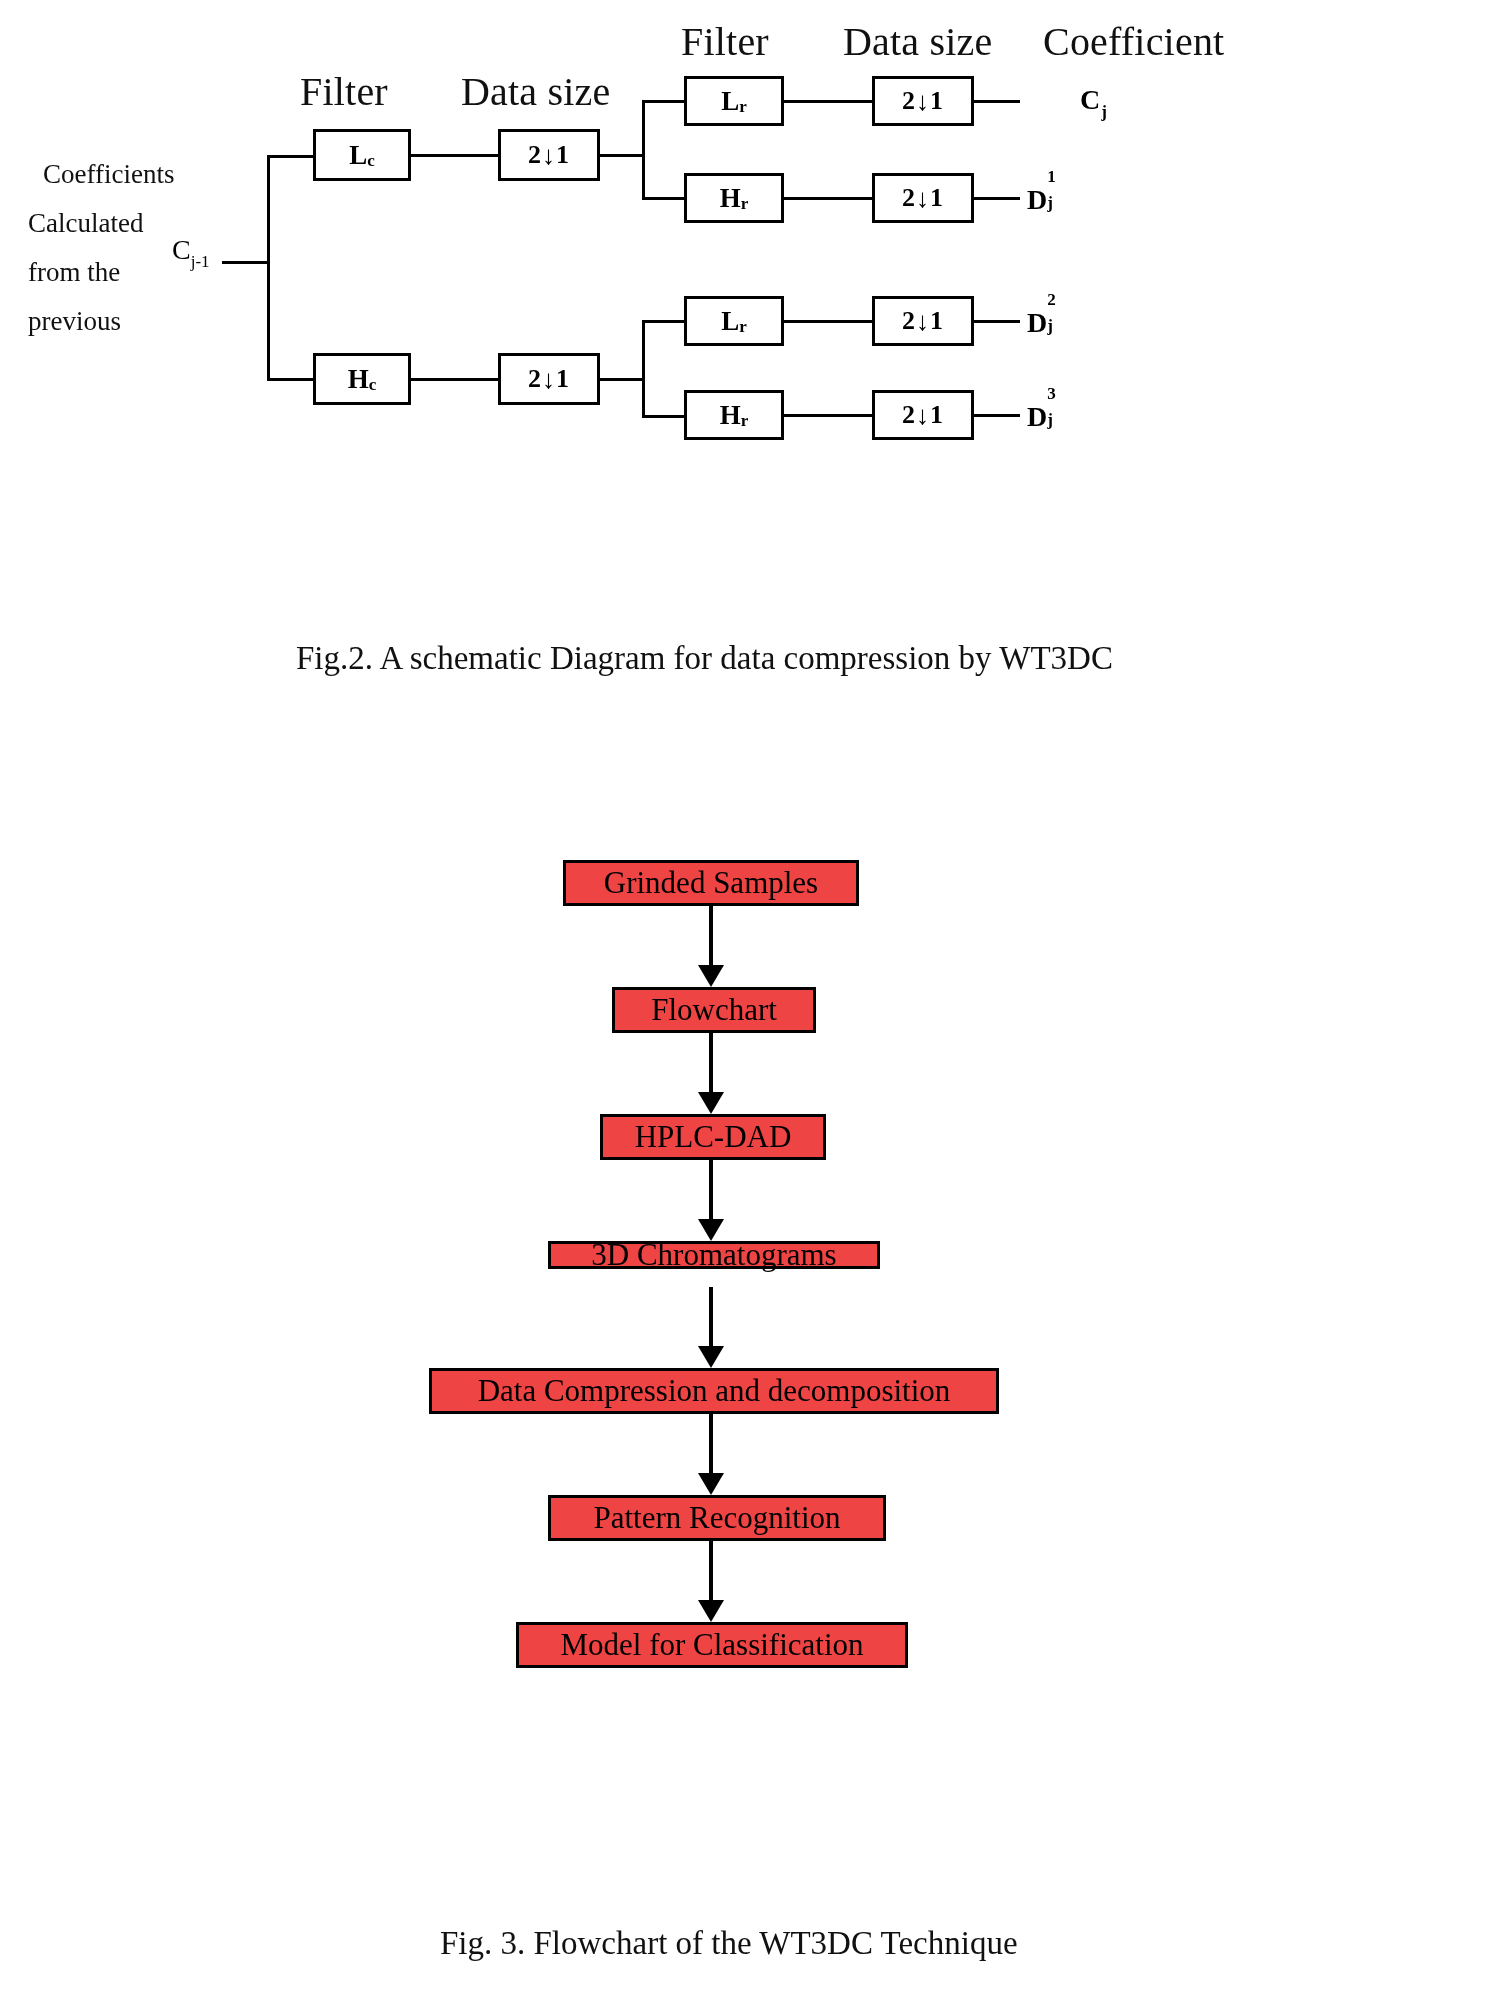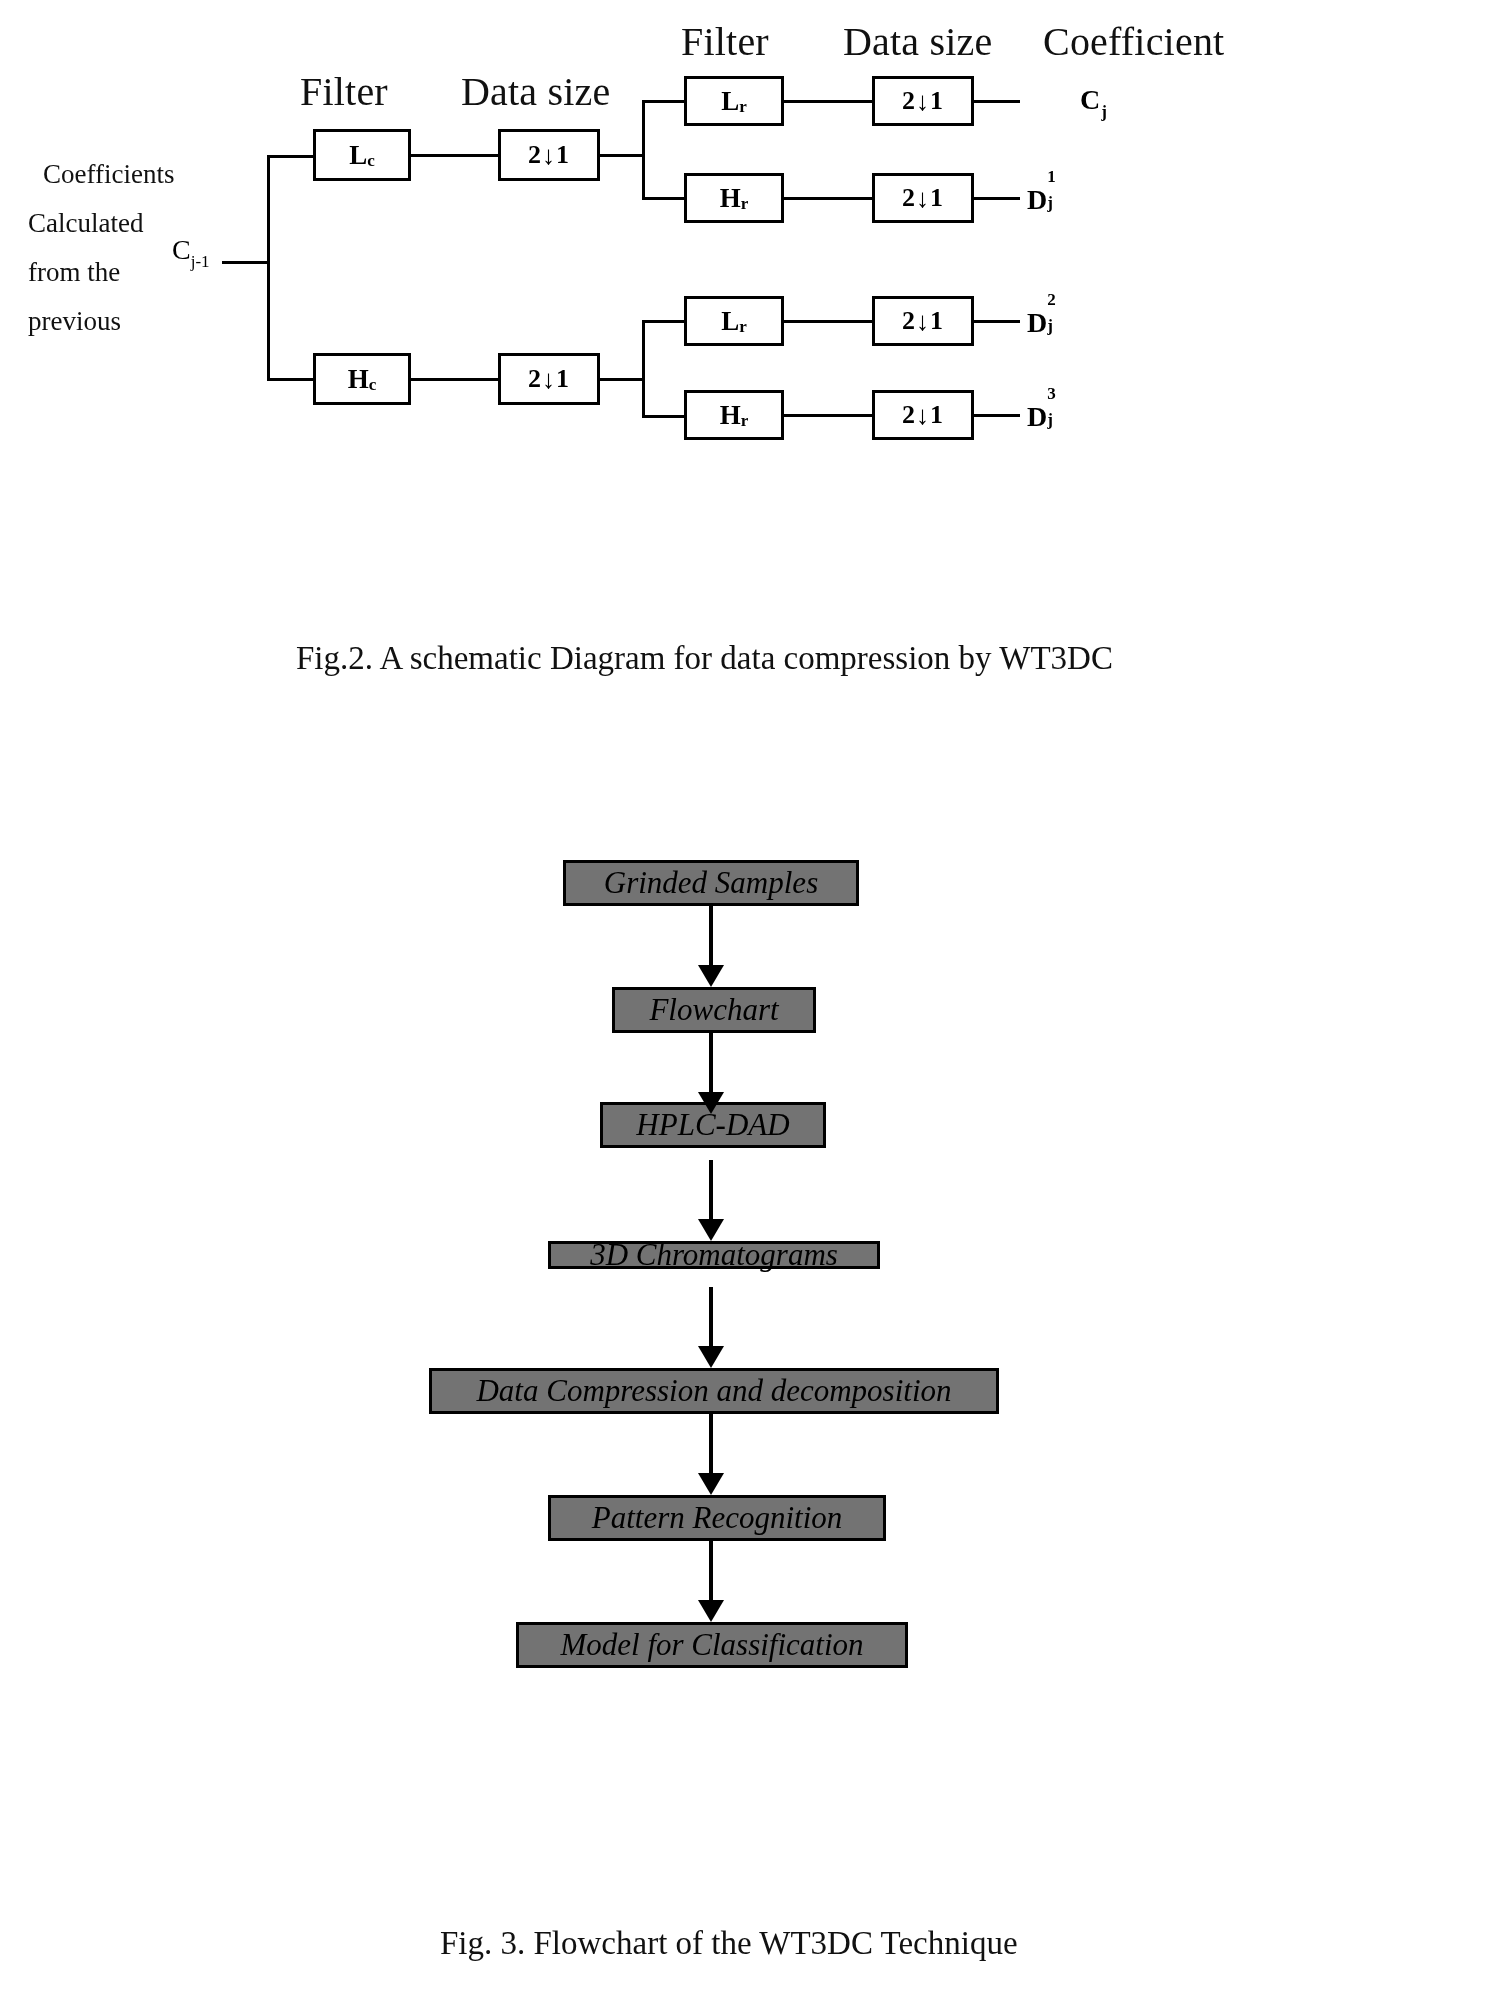--- a/index.html
+++ b/index.html
@@ -128,26 +128,25 @@
 
   
   #fig3 {
     position: absolute;
     left: 0; top: 800px;
     width: 1501px; height: 1209px;
   }
   .fcbox {
     position: absolute;
     border: 3px solid #000;
-    background: #737373;
+    background: #ef4444;
     box-sizing: border-box;
     display: flex;
     align-items: center;
     justify-content: center;
-    font-style: italic;
     font-size: 31px;
     color: #000;
     white-space: nowrap;
   }
   .arrow-wrap {
     position: absolute;
     width: 26px;
   }
   .arrow-stem {
     position: absolute;
@@ -273,21 +272,21 @@
   <div class="wh" style="left:974px; top:414px; width:46px;"></div>
   <div class="coef" style="left:1027px; top:398px;"><span>D</span><span class="stack"><span class="up">3</span><span class="dn">j</span></span></div>
 
   <div class="caption" style="left:296px; top:640px;">Fig.2. A schematic Diagram for data compression by WT3DC</div>
 </div>
 
 <div id="fig3">
 
   <div class="fcbox" style="left:563px; top:60px;  width:296px; height:46px;">Grinded Samples</div>
   <div class="fcbox" style="left:612px; top:187px; width:204px; height:46px;">Flowchart</div>
-  <div class="fcbox" style="left:600px; top:302px; width:226px; height:46px;">HPLC-DAD</div>
+  <div class="fcbox" style="left:600px; top:314px; width:226px; height:46px;">HPLC-DAD</div>
   <div class="fcbox" style="left:548px; top:441px; width:332px; height:28px;">3D Chromatograms</div>
   <div class="fcbox" style="left:548px; top:695px; width:338px; height:46px;">Pattern Recognition</div>
   <div class="fcbox" style="left:429px; top:568px; width:570px; height:46px;">Data Compression and decomposition</div>
   <div class="fcbox" style="left:516px; top:822px; width:392px; height:46px;">Model for Classification</div>
 
   <div class="arrow-wrap" style="left:698px; top:106px; height:81px;">
     <div class="arrow-stem" style="height:59px;"></div>
     <div class="arrow-head" style="top:59px;"></div>
   </div>
   <div class="arrow-wrap" style="left:698px; top:233px; height:81px;">

